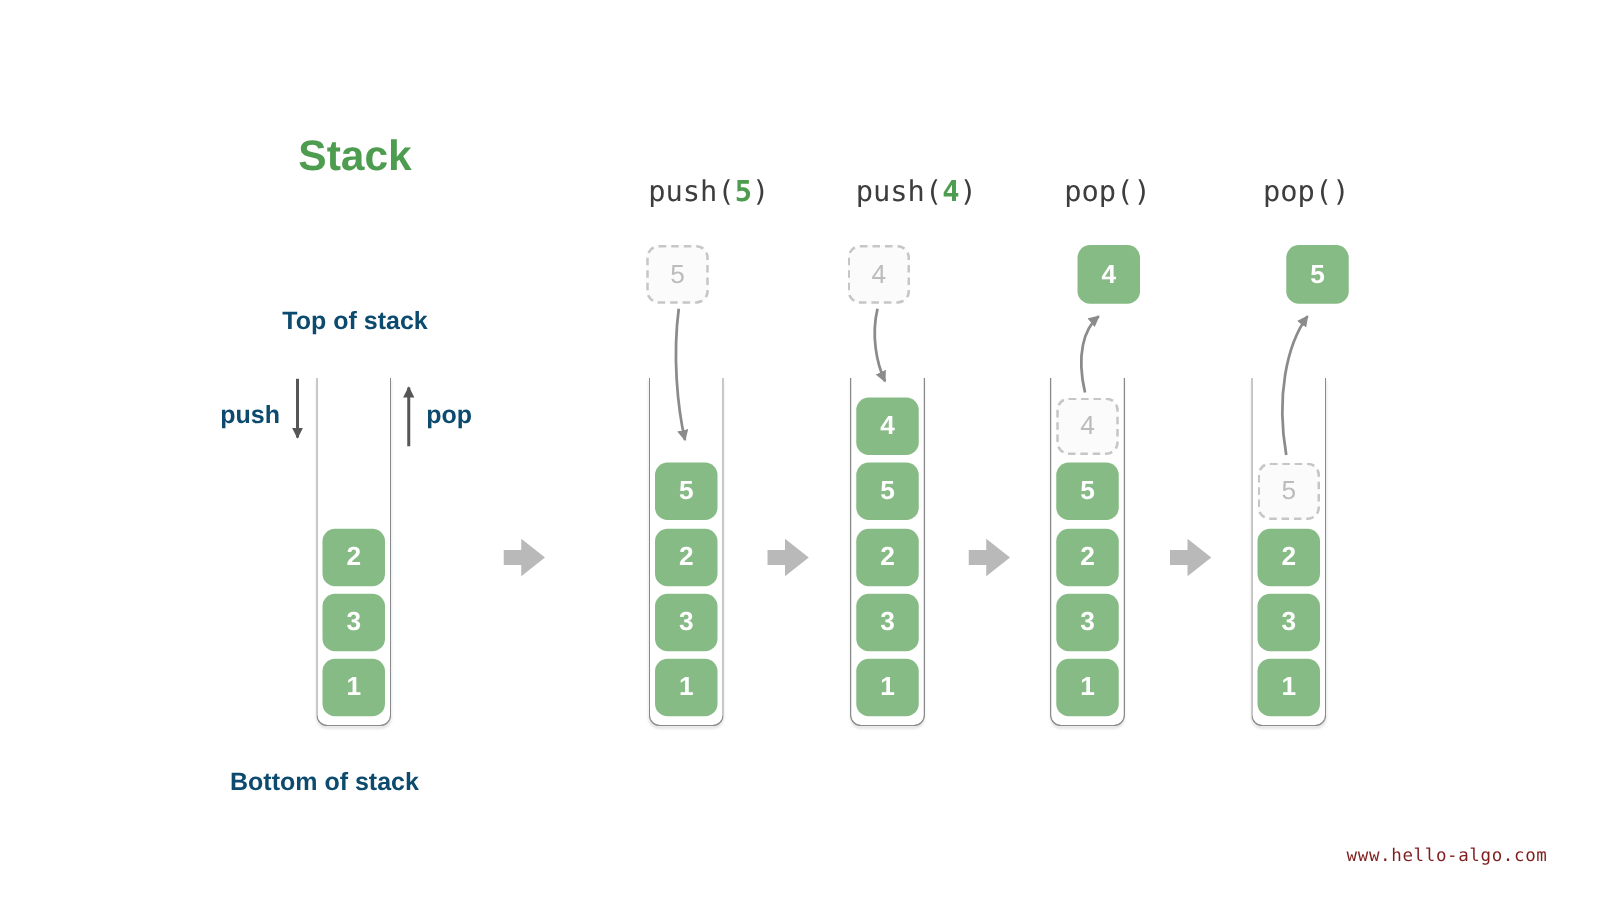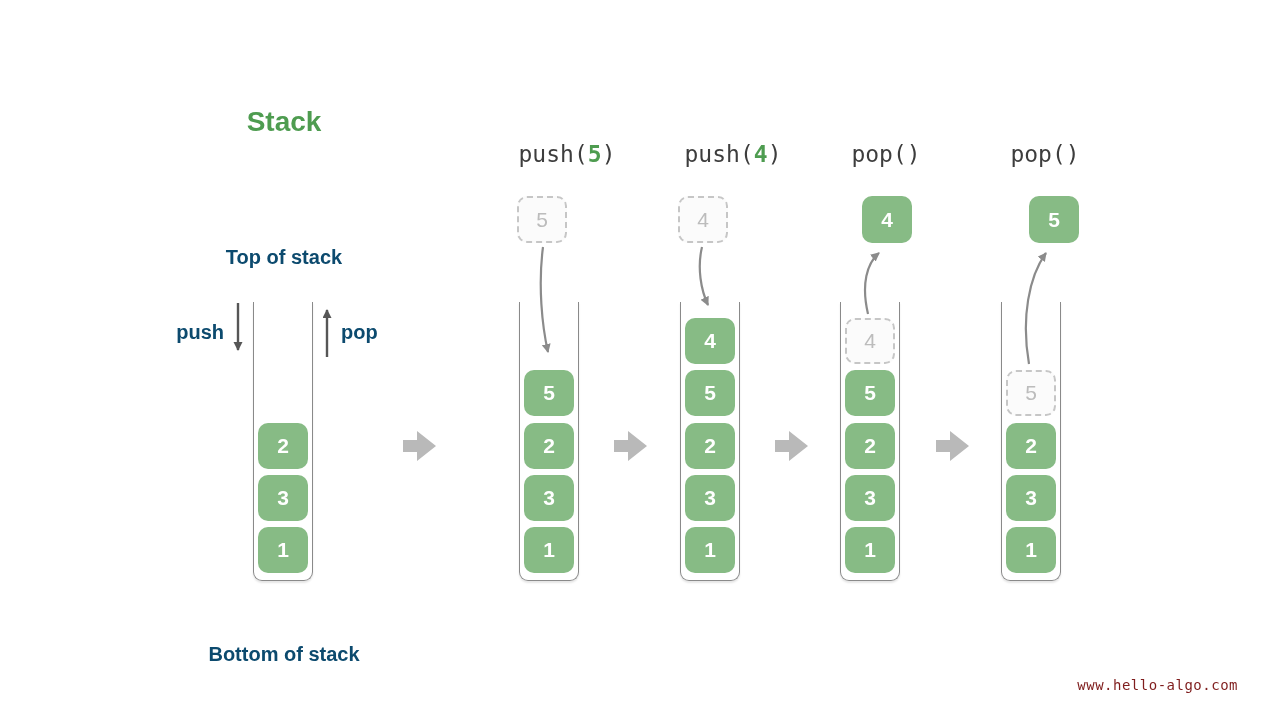--- a/index.html
+++ b/index.html
@@ -8,32 +8,32 @@
     width: 1280px;
     height: 720px;
     background: #ffffff;
     overflow: hidden;
     font-family: "Liberation Sans", sans-serif;
   }
   .title {
     position: absolute;
     left: 184px; top: 106px; width: 200px;
     text-align: center;
-    font-size: 28px;
+    font-size: 34px;
     font-weight: bold;
     color: #4e9c50;
   }
   .label {
     position: absolute;
     font-size: 20px;
     font-weight: bold;
     color: #0c4a6e;
   }
   .top-label    { left: 184px; top: 246px; width: 200px; text-align: center; }
-  .bottom-label { left: 184px; top: 643px; width: 200px; text-align: center; }
+  .bottom-label { left: 184px; top: 615px; width: 200px; text-align: left; }
   .push-label   { left: 144px; top: 321px; width: 80px;  text-align: right; }
   .pop-label    { left: 341px; top: 321px; width: 80px;  text-align: left; }
 
   .op-header {
     position: absolute;
     top: 141px;
     width: 200px;
     text-align: center;
     font-family: "DejaVu Sans Mono", monospace;
     font-size: 23px;

